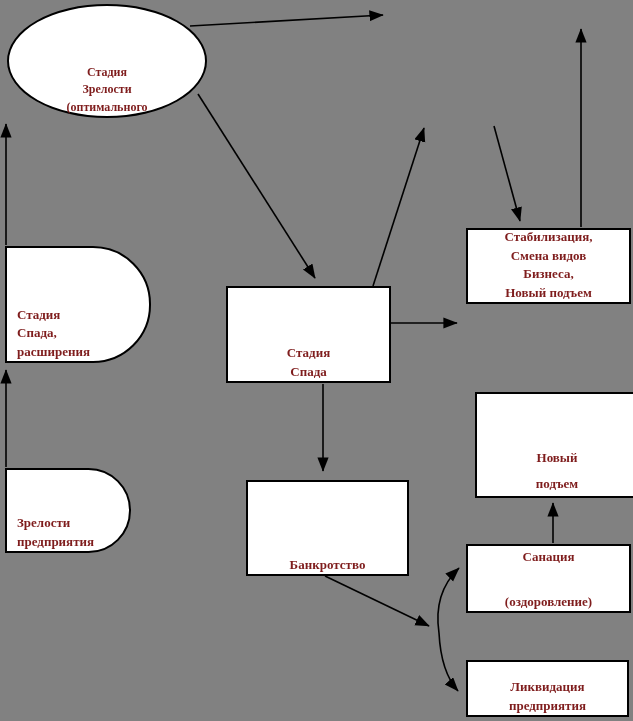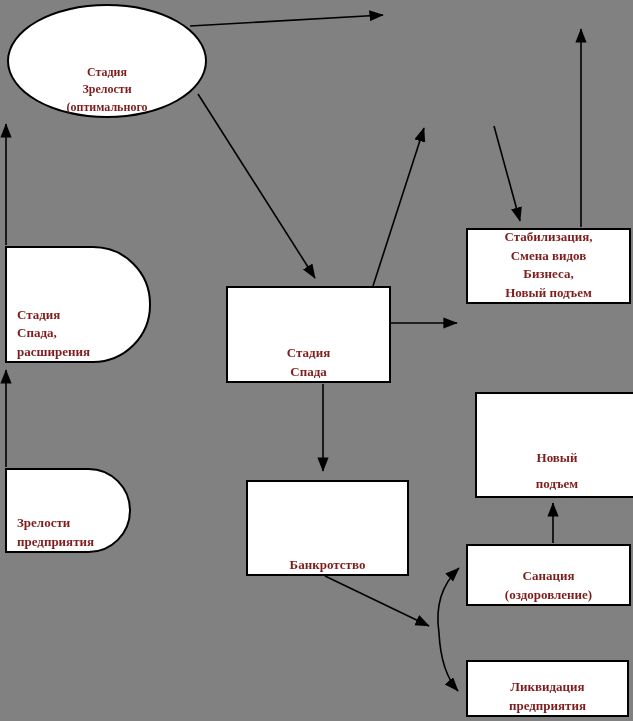--- a/index.html
+++ b/index.html
@@ -105,21 +105,21 @@
 
   <div class="node stadium creation" style="left:5px;top:468px;width:126px;height:85px;">
     <span class="ln">Зрелости</span>
     <span class="ln">предприятия</span>
   </div>
 
   <div class="node" style="left:246px;top:480px;width:163px;height:96px;">
     <span class="ln">Банкротство</span>
   </div>
 
-  <div class="node" style="left:466px;top:544px;width:165px;height:62px;">
+  <div class="node" style="left:466px;top:544px;width:165px;height:69px;gap:26px;">
     <span class="ln">Санация</span>
     <span class="ln">(оздоровление)</span>
   </div>
 
   <div class="node" style="left:466px;top:660px;width:163px;height:57px;">
     <span class="ln">Ликвидация</span>
     <span class="ln">предприятия</span>
   </div>
 
 </div>

